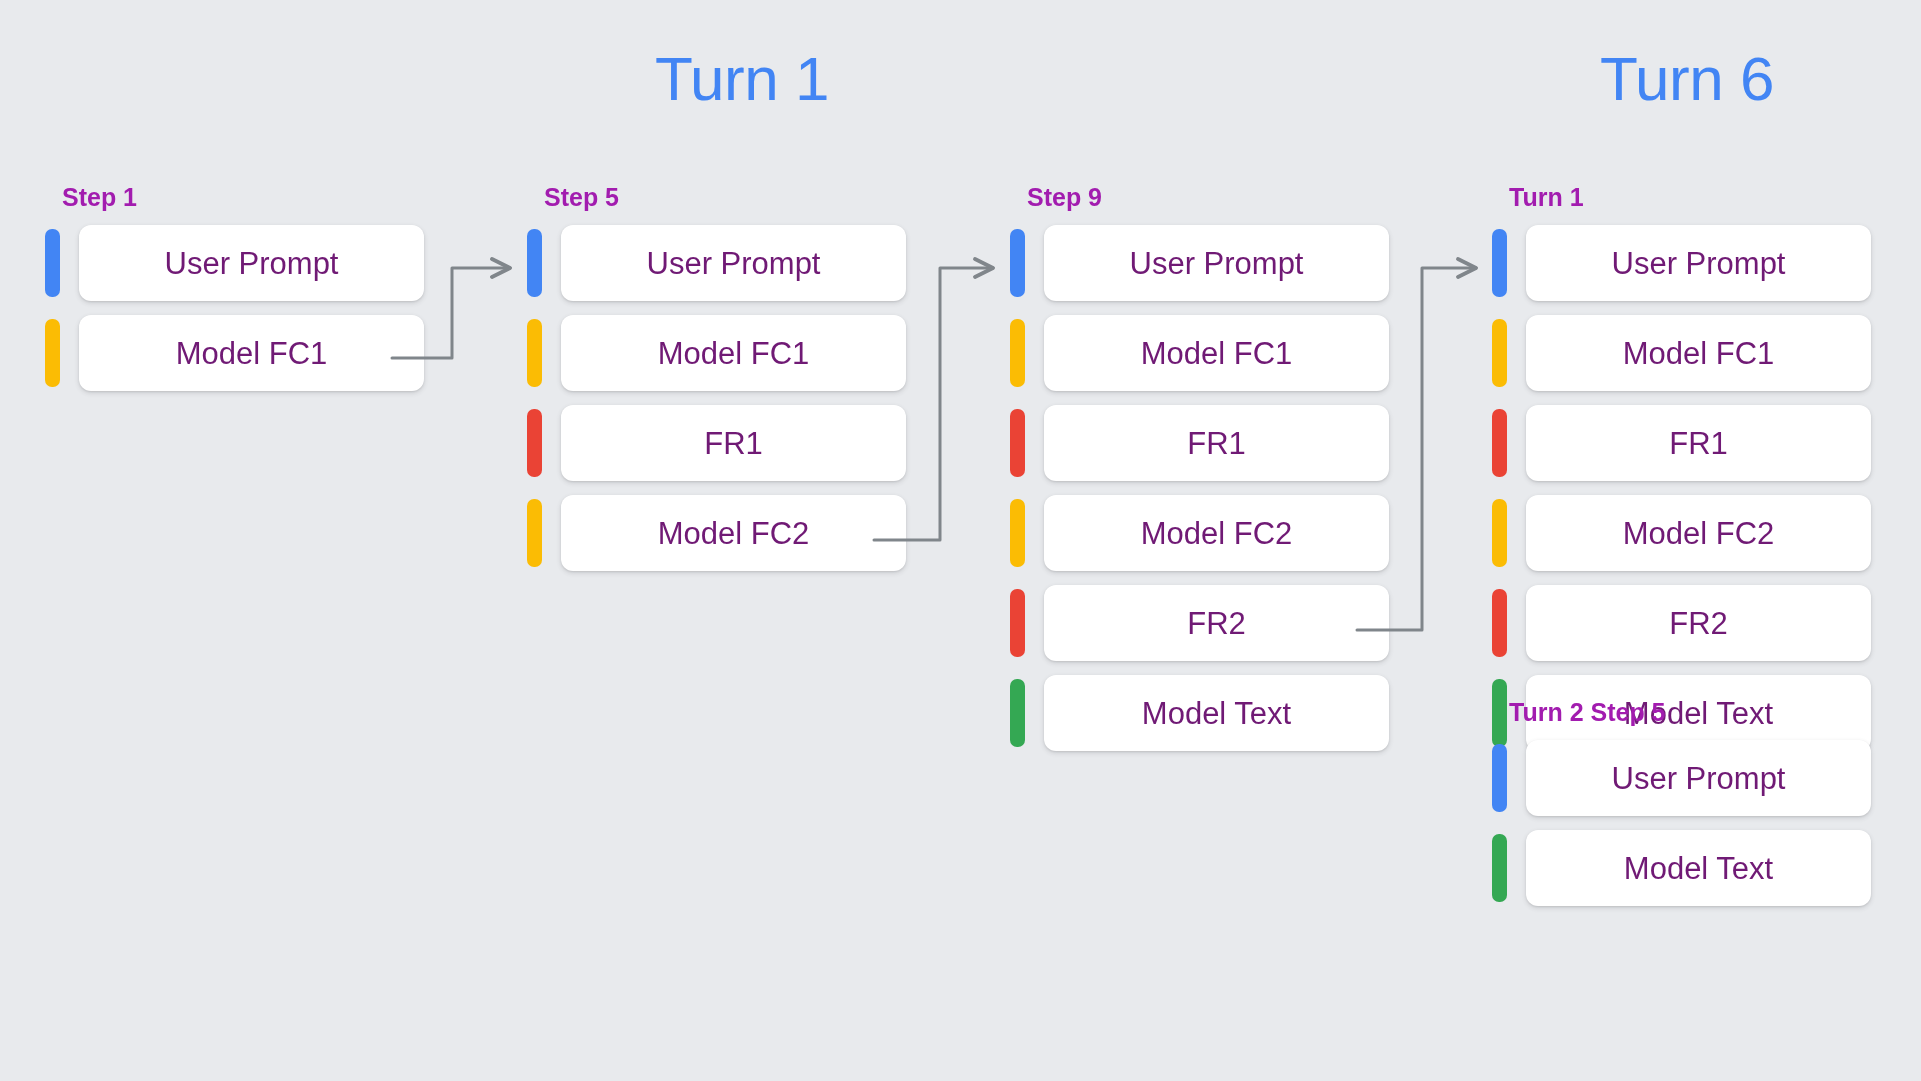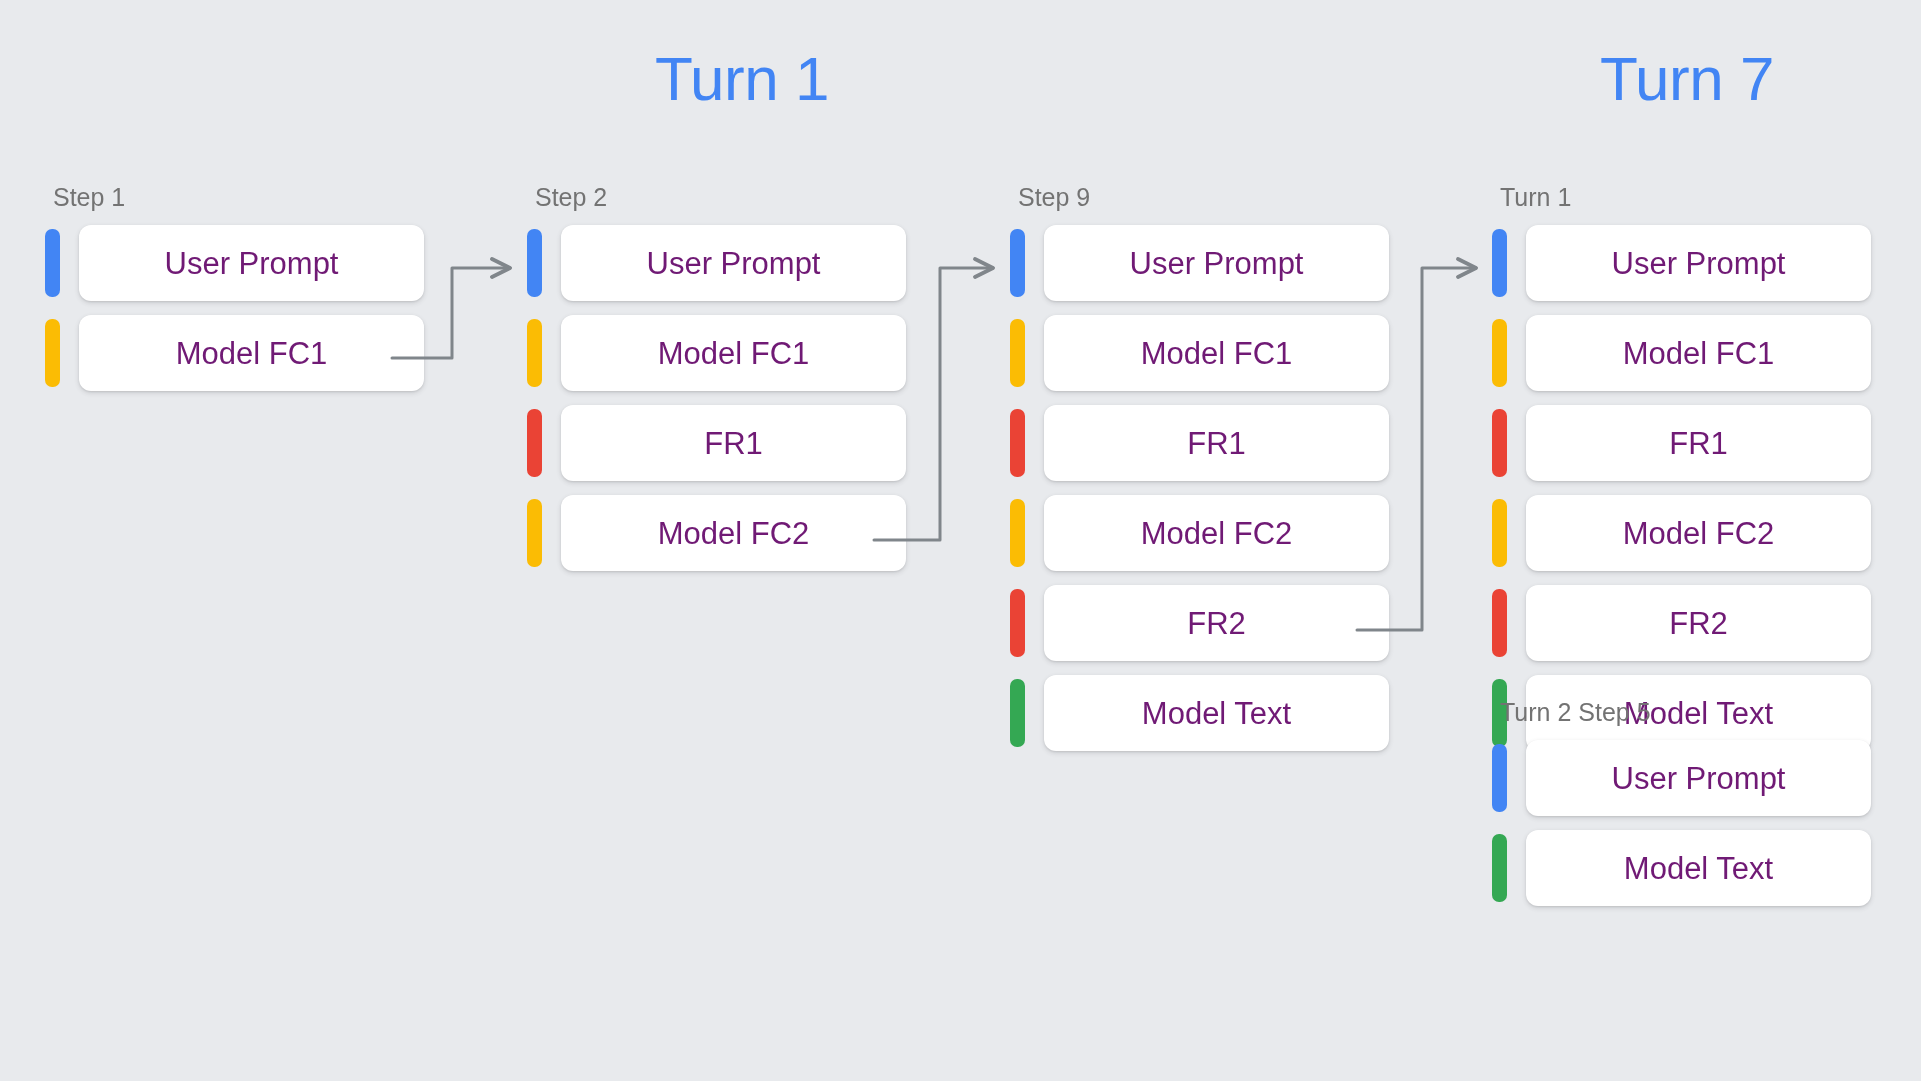--- a/index.html
+++ b/index.html
@@ -35,24 +35,24 @@
     line-height: 1;
   }
 
   
   .column {
     position: absolute;
   }
   .column-label {
     position: absolute;
     top: 0;
-    left: 8px;
+    left: 17px;
     font-size: 25px;
-    color: #737373;
-    font-weight: 400;
+    color: #a21caf;
+    font-weight: 700;
     white-space: nowrap;
     line-height: 1;
   }
 
   .rows {
     position: absolute;
     top: 40px;
     left: 0;
   }
 
@@ -102,42 +102,42 @@
     inset: 0;
     pointer-events: none;
   }
 </style>
 </head>
 <body>
 
 <div id="canvas">
 
   <div class="turn-heading" id="heading-0" style="left: 655px; top: 48px;">Turn 1</div>
-  <div class="turn-heading" id="heading-1" style="left: 1600px; top: 48px;">Turn 7</div>
+  <div class="turn-heading" id="heading-1" style="left: 1600px; top: 48px;">Turn 6</div>
 
   <div id="columns-host">
       <div class="column" style="left: 45px; top: 185px;">
         <div class="column-label">Step 1</div>
         <div class="rows">
           <div class="row">
             <div class="bar blue"></div>
             <div class="card" style="width: 345px;">
               <span class="card-label">User Prompt</span>
             </div>
           </div>
           <div class="row">
             <div class="bar yellow"></div>
             <div class="card" style="width: 345px;">
               <span class="card-label">Model FC1</span>
             </div>
           </div>
         </div>
       </div>
       <div class="column" style="left: 527px; top: 185px;">
-        <div class="column-label">Step 2</div>
+        <div class="column-label">Step 5</div>
         <div class="rows">
           <div class="row">
             <div class="bar blue"></div>
             <div class="card" style="width: 345px;">
               <span class="card-label">User Prompt</span>
             </div>
           </div>
           <div class="row">
             <div class="bar yellow"></div>
             <div class="card" style="width: 345px;">

